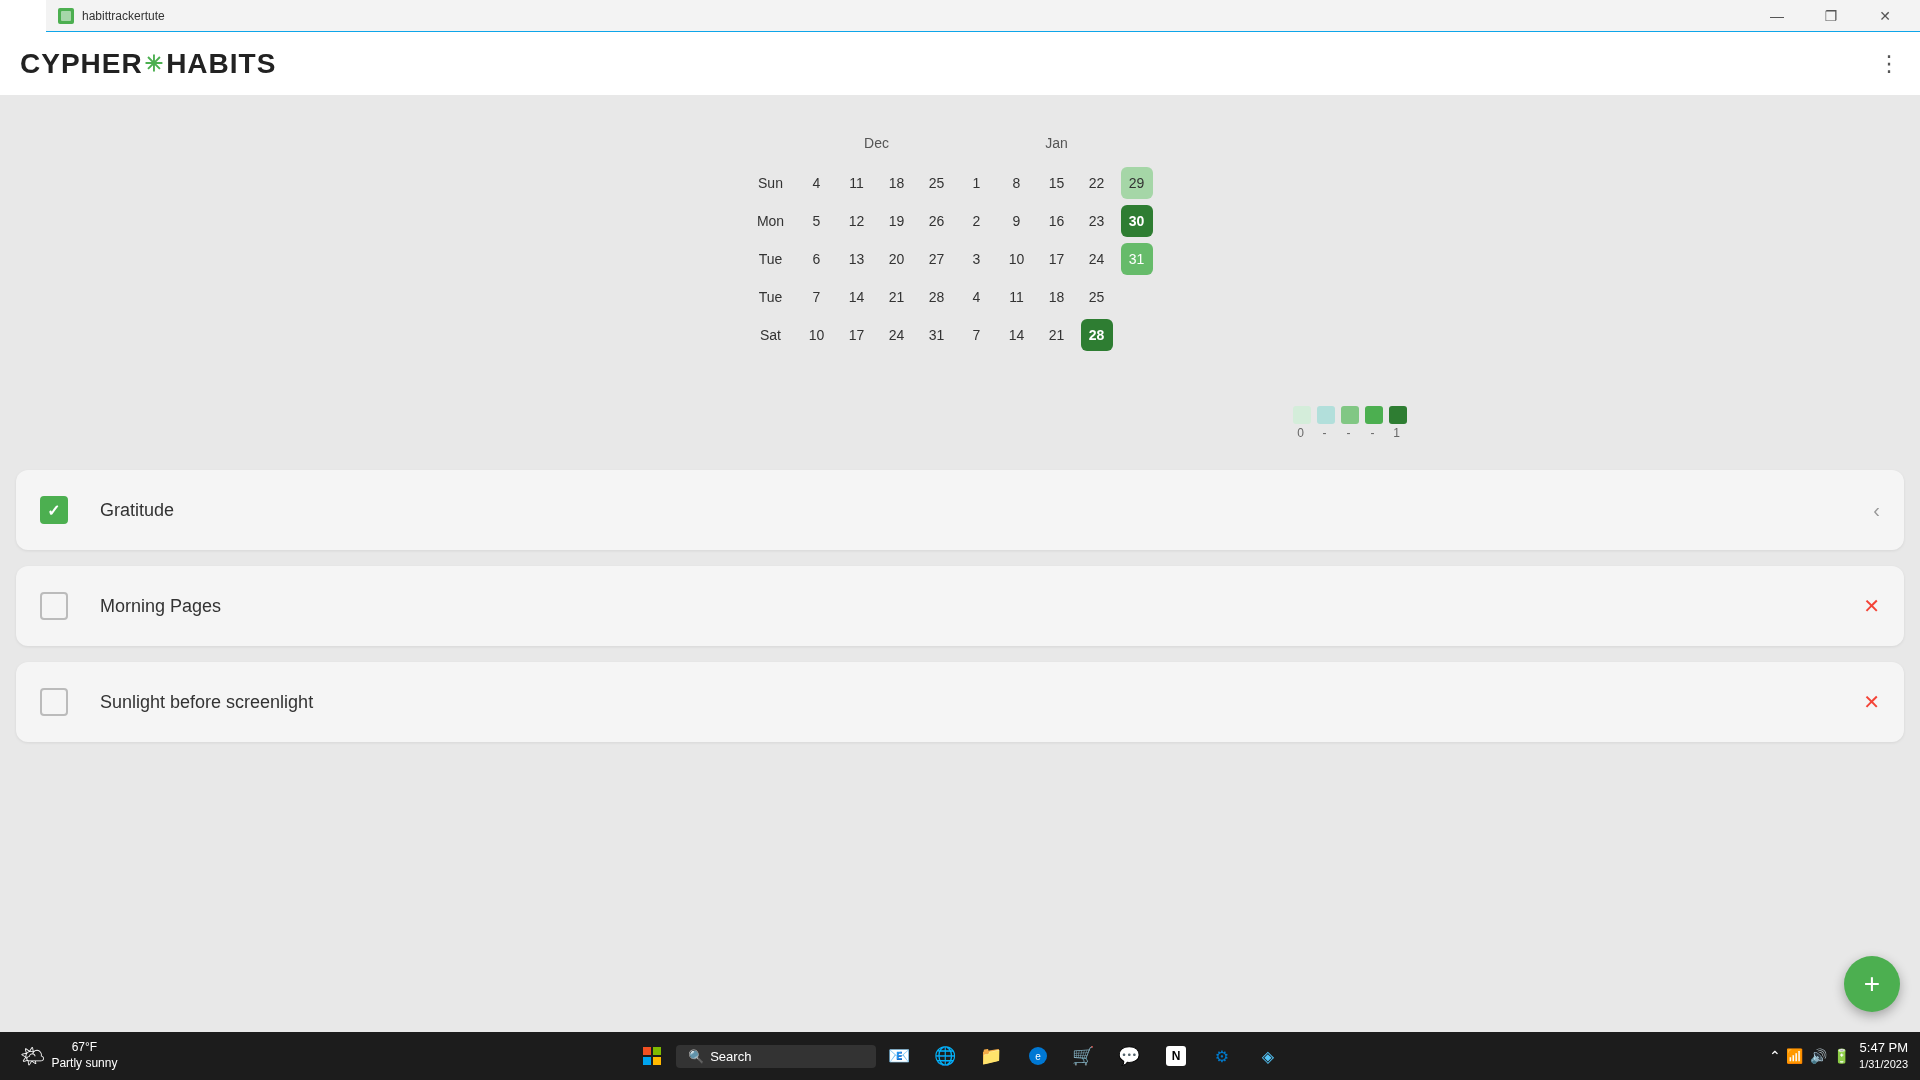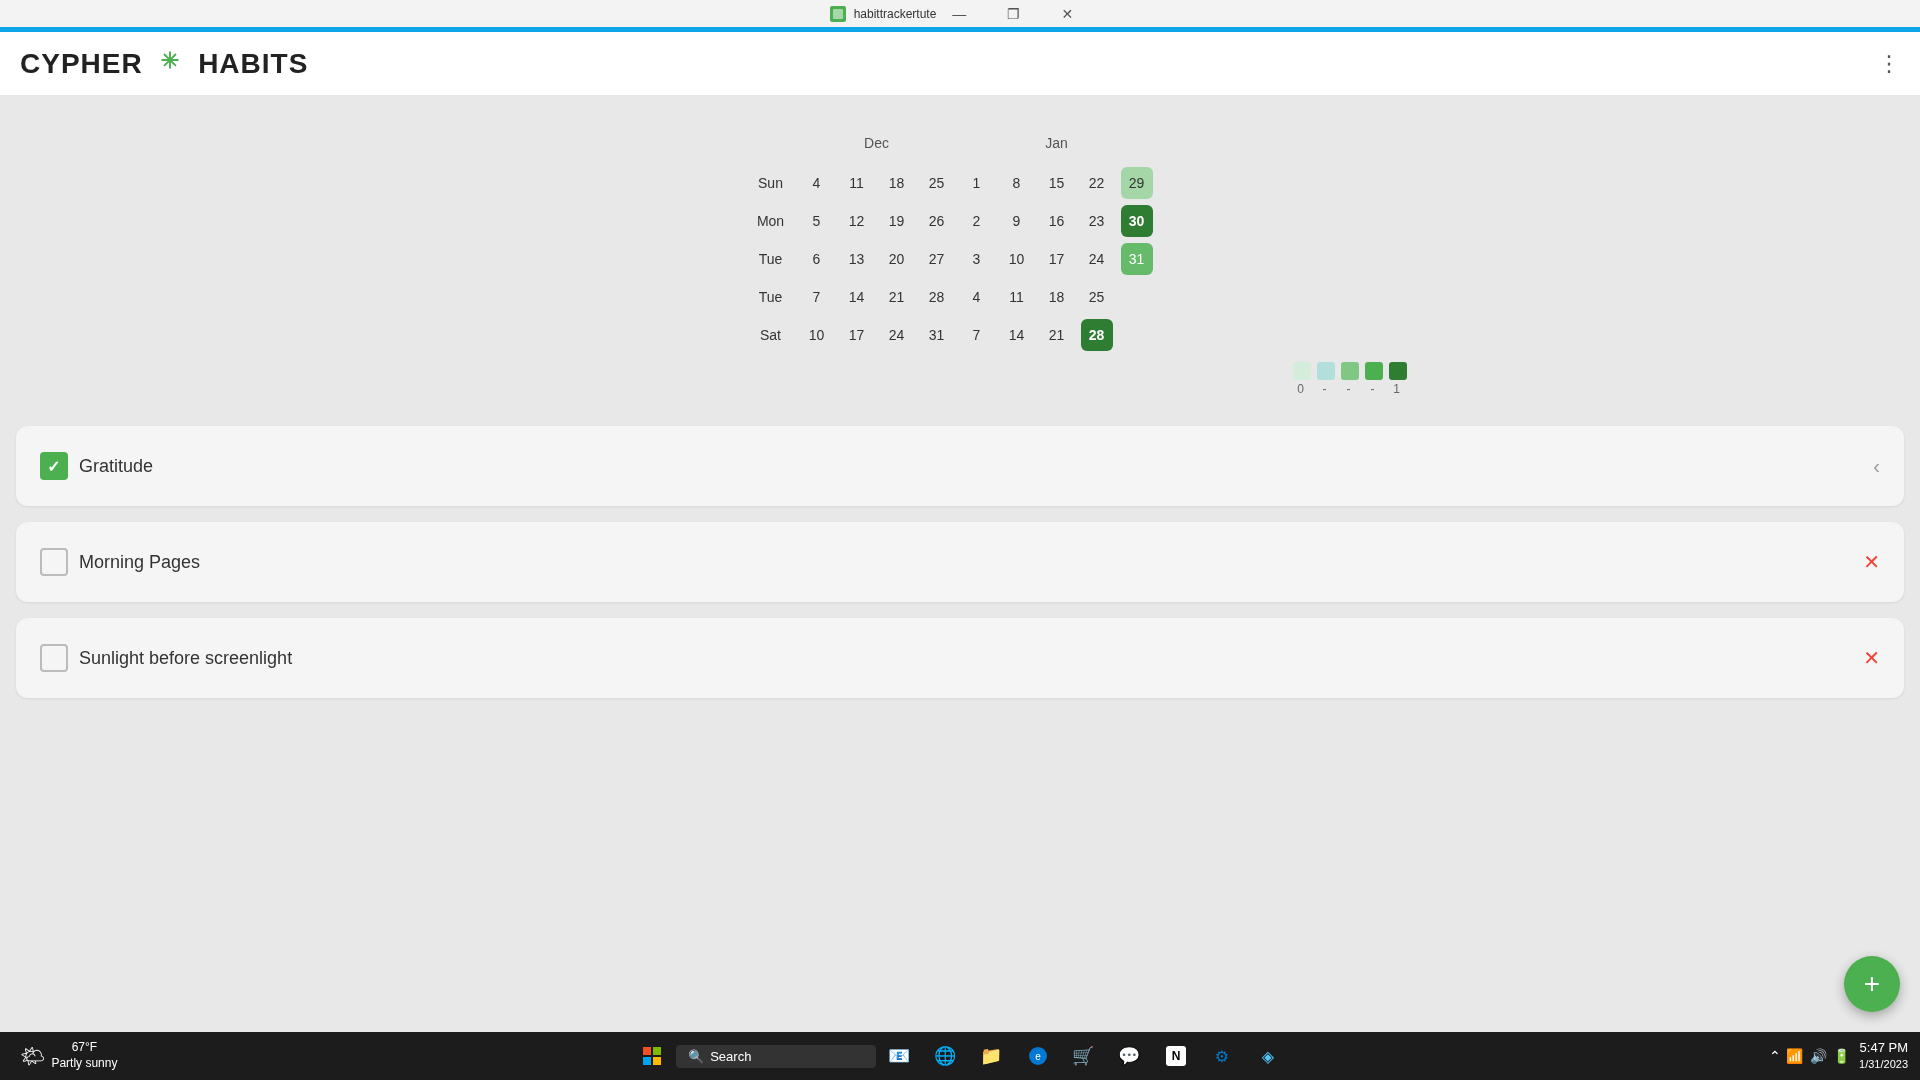--- a/index.html
+++ b/index.html
@@ -4,23 +4,24 @@
   <style>
     * { margin: 0; padding: 0; box-sizing: border-box; }
     body { width: 1920px; height: 1080px; overflow: hidden; font-family: 'Segoe UI', sans-serif; background: #fff; }
 
     
     .title-bar {
       height: 32px;
       background: #f3f3f3;
       display: flex;
       align-items: center;
-      justify-content: center;
+      justify-content: space-between;
       padding: 0 12px;
-      border-bottom: 5px solid #0ea5e9;
+      border-bottom: 1px solid #0ea5e9;
+      margin-left: 46px;
     }
     .title-bar-left {
       display: flex;
       align-items: center;
       gap: 8px;
     }
     .app-icon {
       width: 16px;
       height: 16px;
     }
@@ -50,22 +51,22 @@
       height: 64px;
       background: #fff;
       display: flex;
       align-items: center;
       justify-content: space-between;
       padding: 0 20px;
       border-bottom: 1px solid #e8e8e8;
     }
     .app-logo {
       display: flex;
-      align-items: flex-start;
-      gap: 18px;
+      align-items: center;
+      gap: 2px;
       font-size: 28px;
       font-weight: 700;
       letter-spacing: 1px;
     }
     .logo-cypher { color: #222; }
     .logo-icon {
       color: #4caf50;
       font-size: 22px;
     }
     .logo-habits { color: #222; }
@@ -87,20 +88,21 @@
     }
 
     
     .calendar-wrapper {
       background: #e8e8e8;
       padding: 10px 7px 20px 0;
       width: 100%;
       display: flex;
       flex-direction: column;
       align-items: center;
+      gap: 44px;
     }
     .calendar-table {
       border-collapse: collapse;
     }
     .calendar-table th, .calendar-table td {
       width: 40px;
       height: 38px;
       text-align: center;
       font-size: 14px;
       color: #333;
@@ -183,21 +185,21 @@
       padding: 0 24px;
       height: 80px;
       display: flex;
       align-items: center;
       justify-content: space-between;
       box-shadow: 0 1px 3px rgba(0,0,0,0.08);
     }
     .habit-left {
       display: flex;
       align-items: center;
-      gap: 11px;
+      gap: 32px;
     }
     .checkbox {
       width: 28px;
       height: 28px;
       border-radius: 4px;
       border: 2px solid #bbb;
       display: flex;
       align-items: center;
       justify-content: center;
       cursor: pointer;

